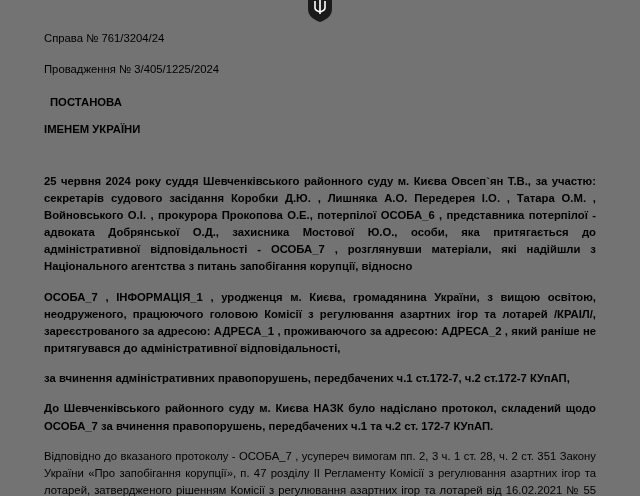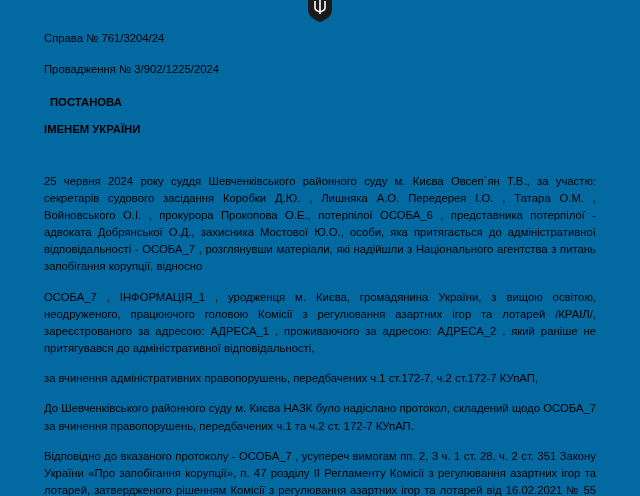--- a/index.html
+++ b/index.html
@@ -11,21 +11,21 @@
     width: 640px;
     height: 496px;
     overflow: hidden;
     font-family: "Liberation Sans", sans-serif;
     color: #000000;
   }
   .page {
     position: relative;
     width: 640px;
     height: 496px;
-    background: #0369a1;
+    background: #737373;
     box-sizing: border-box;
     padding: 0 44px 0 44px;
   }
   .emblem-wrap {
     position: absolute;
     top: 0;
     left: 0;
     width: 640px;
     height: 22px;
     display: flex;
@@ -57,20 +57,21 @@
   }
   p.decision-title {
     margin-bottom: 10px;
     padding-left: 6px;
   }
   p.in-name {
     margin-bottom: 34px;
   }
   p.body-par {
     margin-bottom: 13px;
+    font-weight: bold;
   }
   .last-line {
     margin-bottom: 0;
   }
 </style>
 </head>
 <body>
 
 <div class="page">
 
@@ -78,21 +79,21 @@
     <svg class="emblem" width="34" height="34" viewBox="0 0 34 34">
       <path d="M17 2 L29 7 L29 19 C29 26 23 30 17 32 C11 30 5 26 5 19 L5 7 Z" fill="#1a1a1a"></path>
       <path d="M17 8 L17 24 M12 11 L12 18 C12 20 14 21 17 22 M22 11 L22 18 C22 20 20 21 17 22" stroke="#ffffff" stroke-width="1.6" fill="none"></path>
     </svg>
   </div>
 
   <div class="content">
 
     <p class="case-line">Справа № 761/3204/24</p>
 
-    <p class="proceeding-line">Провадження № 3/902/1225/2024</p>
+    <p class="proceeding-line">Провадження № 3/405/1225/2024</p>
 
     <p class="bold decision-title">ПОСТАНОВА</p>
 
     <p class="bold in-name">ІМЕНЕМ УКРАЇНИ</p>
 
     <p class="body-par">25 червня 2024 року суддя Шевченківського районного суду м. Києва Овсеп`ян Т.В., за участю: секретарів судового засідання Коробки Д.Ю. , Лишняка А.О. Передерея І.О. , Татара О.М. , Войновського О.І. , прокурора Прокопова О.Е., потерпілої ОСОБА_6 , представника потерпілої - адвоката Добрянської О.Д., захисника Мостової Ю.О., особи, яка притягається до адміністративної відповідальності - ОСОБА_7 , розглянувши матеріали, які надійшли з Національного агентства з питань запобігання корупції, відносно</p>
 
     <p class="body-par">ОСОБА_7 , ІНФОРМАЦІЯ_1 , уродженця м. Києва, громадянина України, з вищою освітою, неодруженого, працюючого головою Комісії з регулювання азартних ігор та лотарей /КРАІЛ/, зареєстрованого за адресою: АДРЕСА_1 , проживаючого за адресою: АДРЕСА_2 , який раніше не притягувався до адміністративної відповідальності,</p>
 
     <p class="body-par">за вчинення адміністративних правопорушень, передбачених ч.1 ст.172-7, ч.2 ст.172-7 КУпАП,</p>

